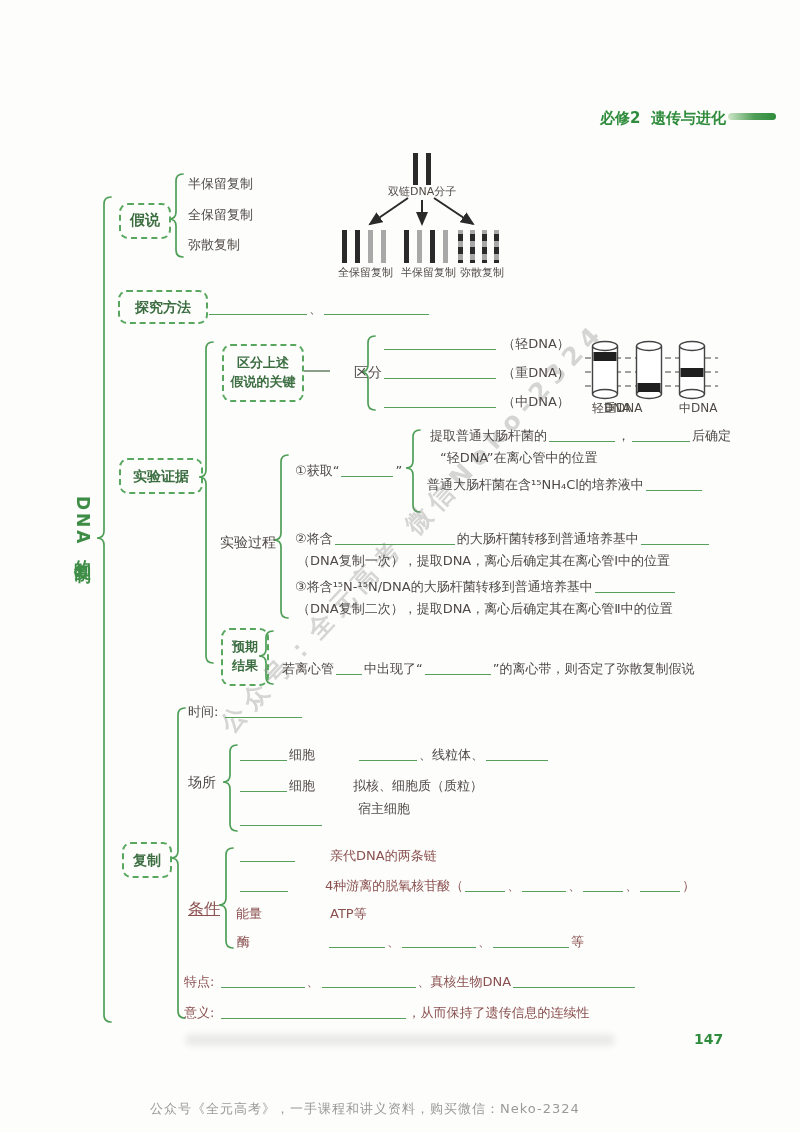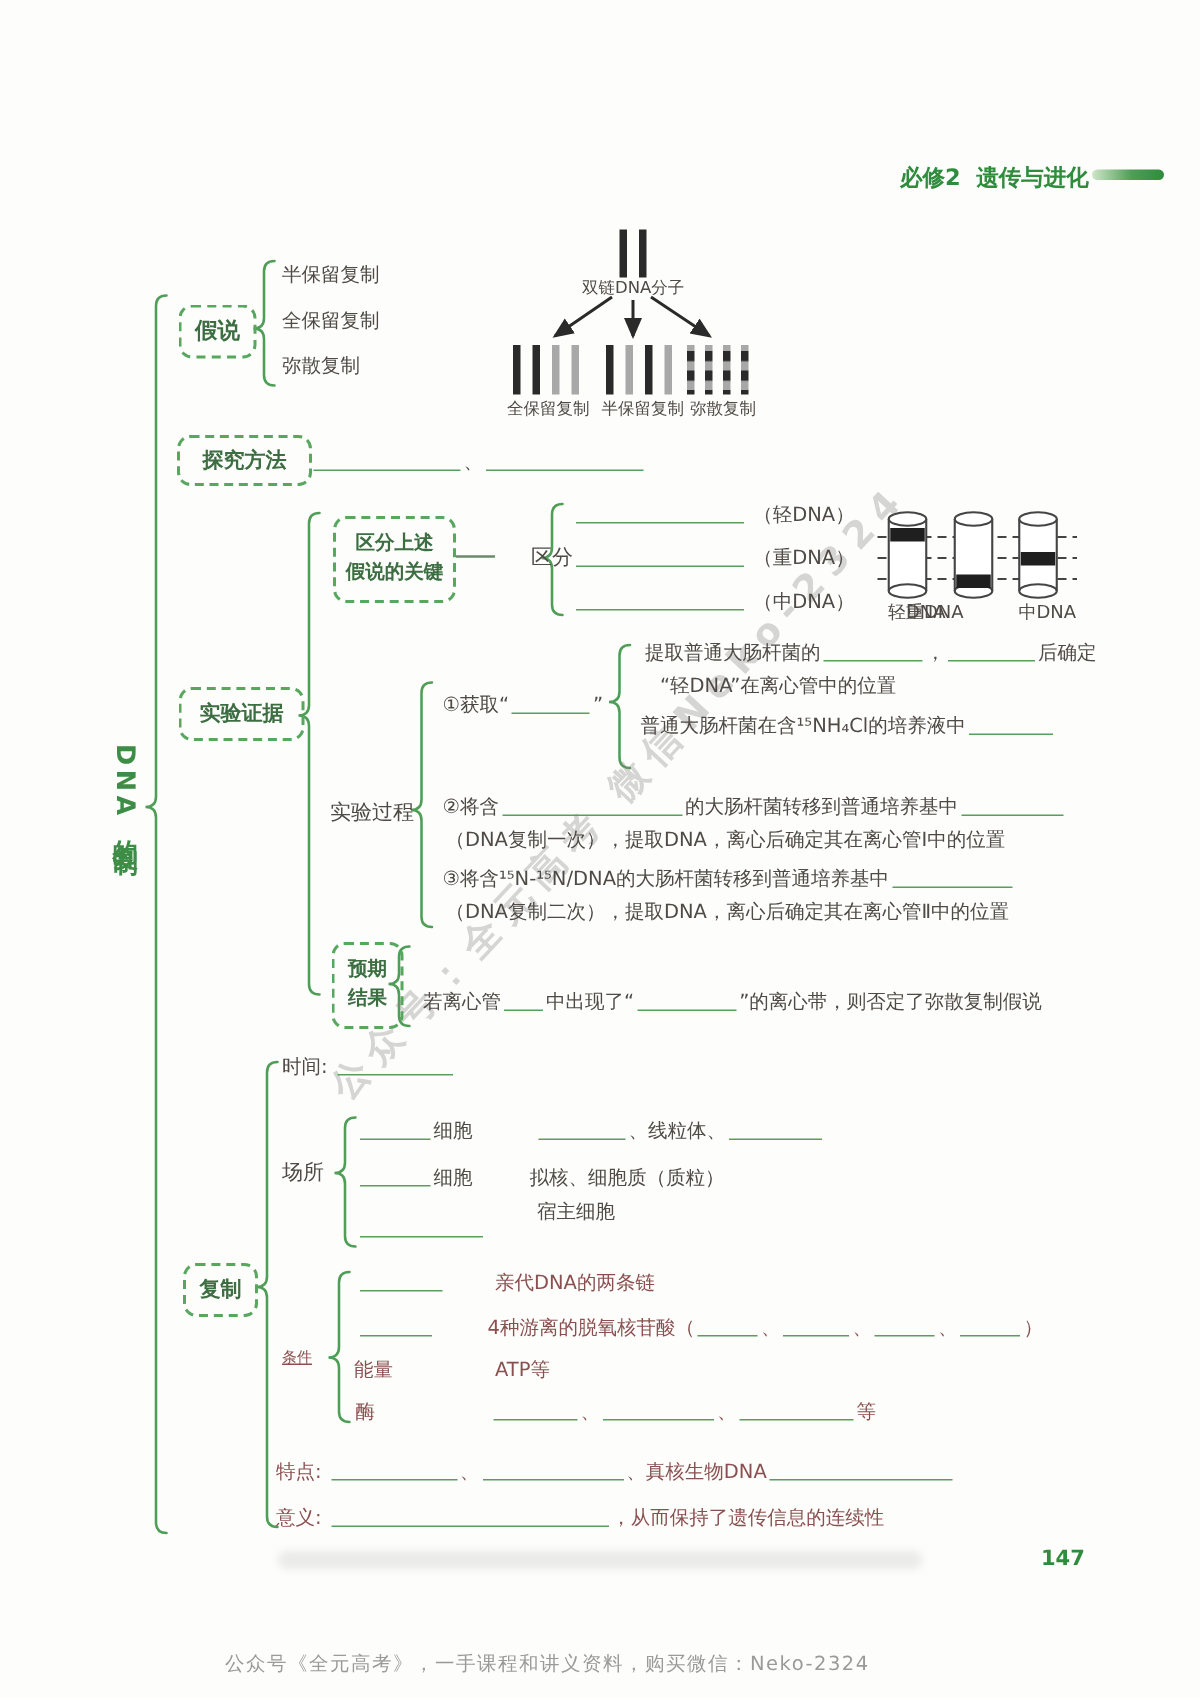--- a/index.html
+++ b/index.html
@@ -214,21 +214,21 @@
   </div>
   <div class="t" style="left:238px;top:778px;">
     <span class="bl" style="width:47px;"></span><span>细胞</span>
   </div>
   <div class="t" style="left:353px;top:778px;">拟核、细胞质（质粒）</div>
   <div class="t" style="left:238px;top:812px;">
     <span class="bl" style="width:82px;"></span>
   </div>
   <div class="t" style="left:358px;top:801px;">宿主细胞</div>
 
-  <div class="t m" style="left:188px;top:899px;font-size:10px;text-decoration:underline;">条件</div>
+  <div class="t m" style="left:188px;top:899px;font-size:16px;text-decoration:underline;">条件</div>
   <div class="t m" style="left:238px;top:848px;">
     <span class="bl" style="width:55px;"></span>
   </div>
   <div class="t m" style="left:330px;top:848px;">亲代DNA的两条链</div>
   <div class="t m" style="left:238px;top:878px;">
     <span class="bl" style="width:48px;"></span>
   </div>
   <div class="t m" style="left:325px;top:878px;">
     <span>4种游离的脱氧核苷酸（</span><span class="bl" style="width:40px;"></span><span>、</span><span class="bl" style="width:44px;"></span><span>、</span><span class="bl" style="width:40px;"></span><span>、</span><span class="bl" style="width:40px;"></span><span>）</span>
   </div>

